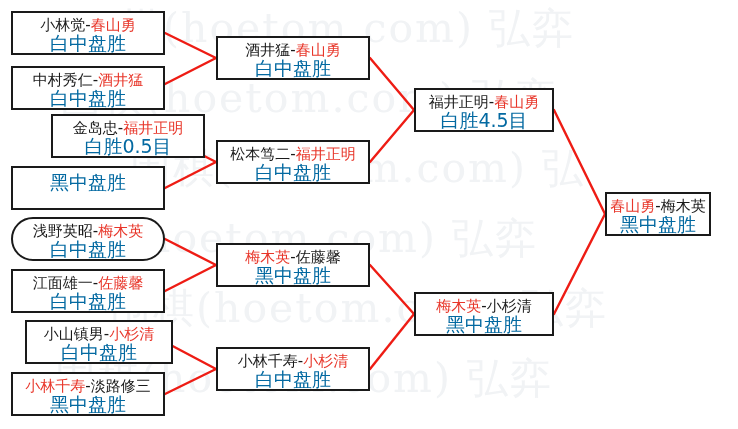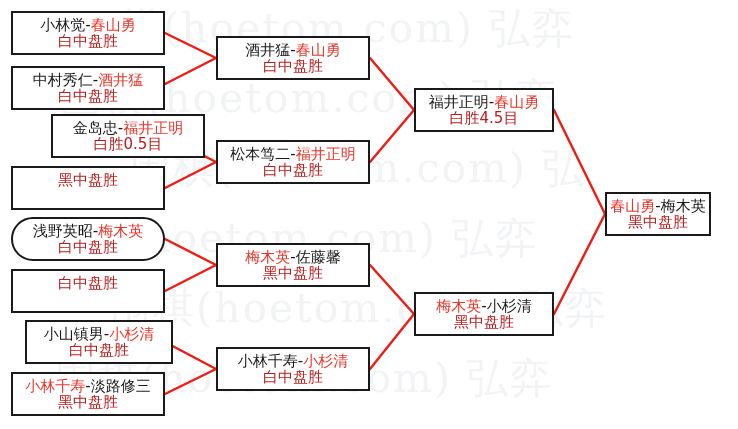--- a/index.html
+++ b/index.html
@@ -59,24 +59,24 @@
     padding: 4px 2px;
   }
   .pairing {
     font-size: 15px;
     line-height: 1.08;
     white-space: nowrap;
     color: #1a1a1a;
     font-family: "DejaVu Sans", "Liberation Sans", sans-serif;
   }
   .result {
-    font-size: 15px;
+    font-size: 19px;
     line-height: 1.12;
     white-space: nowrap;
-    color: #b91c1c;
+    color: #0369a1;
     font-family: "DejaVu Sans", "Liberation Sans", sans-serif;
   }
   .p-win { color: #e8362a; }
   .p-lose { color: #1a1a1a; }
   .vs-dash { color: #1a1a1a; }
 </style>
 </head>
 <body>
 
 <div id="bracket-root">
@@ -121,20 +121,21 @@
         <div class="result">白胜0.5目</div>
       </div>
       <div class="match-box" style="left: 11px; top: 166px; width: 154px; height: 44px; border-color: rgb(26, 26, 26);">
         <div class="result">黑中盘胜</div>
       </div>
       <div class="match-box" style="left: 11px; top: 217px; width: 154px; height: 44px; border-color: rgb(26, 26, 26); border-radius: 22px;">
         <div class="pairing"><span class="p-lose">浅野英昭</span><span class="vs-dash">-</span><span class="p-win">梅木英</span></div>
         <div class="result">白中盘胜</div>
       </div>
       <div class="match-box" style="left: 11px; top: 269px; width: 154px; height: 44px; border-color: rgb(26, 26, 26);">
+        <div class="pairing"><span class="p-lose">江面雄一</span><span class="vs-dash">-</span><span class="p-win">佐藤馨</span></div>
         <div class="result">白中盘胜</div>
       </div>
       <div class="match-box" style="left: 25px; top: 320px; width: 148px; height: 44px; border-color: rgb(26, 26, 26);">
         <div class="pairing"><span class="p-lose">小山镇男</span><span class="vs-dash">-</span><span class="p-win">小杉清</span></div>
         <div class="result">白中盘胜</div>
       </div>
       <div class="match-box" style="left: 11px; top: 372px; width: 154px; height: 44px; border-color: rgb(26, 26, 26);">
         <div class="pairing"><span class="p-win">小林千寿</span><span class="vs-dash">-</span><span class="p-lose">淡路修三</span></div>
         <div class="result">黑中盘胜</div>
       </div>

